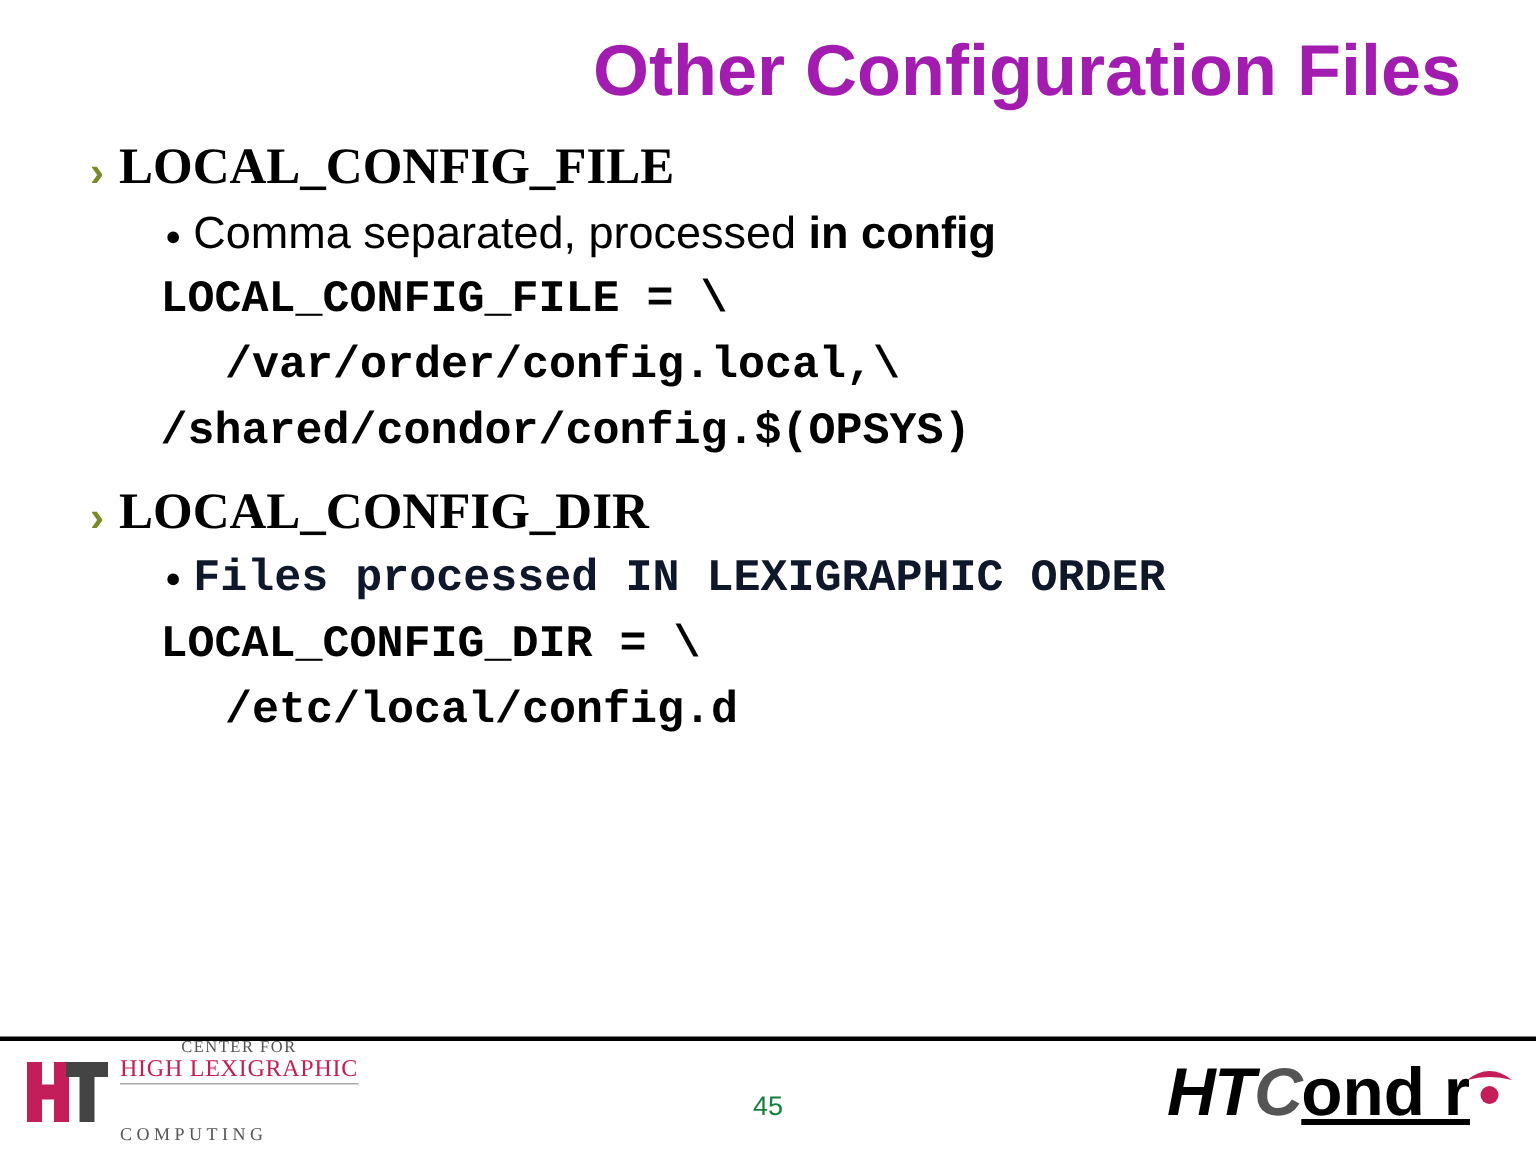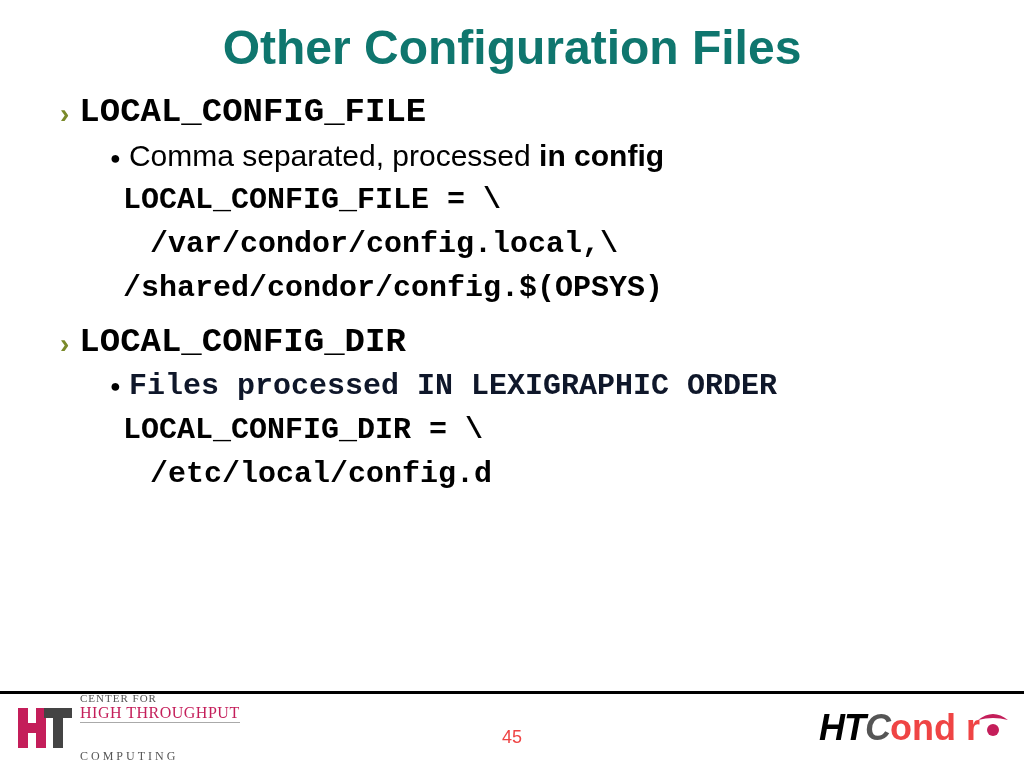--- a/index.html
+++ b/index.html
@@ -11,45 +11,45 @@
     position: relative;
     overflow: hidden;
   }
   .slide {
     width: 100%;
     height: 100%;
     padding: 20px 50px 0 50px;
     position: relative;
   }
   .title {
-    color: #0f766e;
+    color: #a21caf;
     font-size: 48px;
     font-weight: bold;
-    text-align: center;
+    text-align: right;
     margin-bottom: 18px;
   }
   .content {
     padding-left: 10px;
   }
   .bullet-1 {
     display: flex;
     align-items: baseline;
     margin-bottom: 8px;
   }
   .chevron {
     color: #7a8a2a;
     font-weight: bold;
     font-size: 28px;
     margin-right: 10px;
     line-height: 1;
     position: relative;
     top: 2px;
   }
   .b1-text {
-    font-family: Liberation Mono, monospace;
+    font-family: Liberation Serif, serif;
     font-weight: bold;
     font-size: 34px;
     color: #000;
   }
   .bullet-2 {
     display: flex;
     align-items: baseline;
     margin-left: 50px;
     margin-bottom: 10px;
   }
@@ -69,21 +69,21 @@
     font-family: "Courier New", Courier, monospace;
     font-weight: bold;
     font-size: 30px;
     color: #0f172a;
   }
   .code-line {
     font-family: "Courier New", Courier, monospace;
     font-weight: bold;
     font-size: 30px;
     color: #000;
-    margin-left: 63px;
+    margin-left: 47px;
     margin-bottom: 10px;
     white-space: pre;
   }
   .code-indent { margin-left: 90px; }
   .sep { margin-top: 18px; }
   .hr {
     position: absolute;
     left: 0;
     right: 0;
     bottom: 74px;
@@ -155,20 +155,21 @@
     left: 9px;
   }
   .chtc-text {
     line-height: 1.05;
   }
   .chtc-1 {
     font-size: 11px;
     letter-spacing: 1px;
     color: #555;
     font-family: Georgia, serif;
+    text-align: center;
   }
   .chtc-2 {
     font-size: 16px;
     color: #c41e5a;
     font-family: Georgia, serif;
     letter-spacing: 0.5px;
     border-bottom: 1px solid #aaa;
     padding-bottom: 1px;
   }
   .chtc-3 {
@@ -176,35 +177,35 @@
     letter-spacing: 3px;
     color: #555;
     font-family: Georgia, serif;
     margin-top: 27px;
   }
   .page-num {
     position: absolute;
     left: 50%;
     transform: translateX(-50%);
     bottom: 20px;
-    color: #ef4444;
+    color: #15803d;
     font-size: 18px;
     margin-top: 36px;
   }
   .htcondor-logo {
     display: flex;
     align-items: center;
     font-family: Arial, sans-serif;
     font-weight: 900;
-    font-size: 36px;
+    font-size: 45px;
     letter-spacing: -1px;
   }
   .htc-ht { color: #000; font-style: italic; }
   .htc-c  { color: #555; font-style: italic; }
-  .htc-ondor { color: #ef4444; font-weight: 700; font-style: normal; letter-spacing: 0; }
+  .htc-ondor { color: #000000; font-weight: 700; font-style: normal; letter-spacing: 0; text-decoration: underline; }
   .swoosh {
     position: relative;
     width: 30px;
     height: 36px;
     margin-left: -4px;
   }
   .swoosh svg { position: absolute; top: -4px; left: 0; }
 </style>
 </head>
 <body>
@@ -220,21 +221,21 @@
     </div>
 
     <div class="bullet-2">
       <span class="dot">●</span>
       <span class="b2-text">
         <span>Comma separated, processed </span><span class="bold">in config</span>
       </span>
     </div>
 
     <div class="code-line">LOCAL_CONFIG_FILE = \</div>
-    <div class="code-line code-indent">/var/condor/config.local,\</div>
+    <div class="code-line code-indent">/var/order/config.local,\</div>
     <div class="code-line">/shared/condor/config.$(OPSYS)</div>
 
     <div class="bullet-1 sep">
       <span class="chevron">›</span>
       <span class="b1-text">LOCAL_CONFIG_DIR</span>
     </div>
 
     <div class="bullet-2">
       <span class="dot">●</span>
       <span class="b2-mono">Files processed IN LEXIGRAPHIC ORDER</span>
@@ -250,21 +251,21 @@
   <div class="footer">
     <div class="chtc-logo">
       <div class="ht-mark">
         <div class="ht-h">
             <div class="ht-h-bar"></div>
           </div>
         <div class="ht-t"></div>
       </div>
       <div class="chtc-text">
         <div class="chtc-1">CENTER FOR</div>
-        <div class="chtc-2">HIGH THROUGHPUT</div>
+        <div class="chtc-2">HIGH LEXIGRAPHIC</div>
         <div class="chtc-3">COMPUTING</div>
       </div>
     </div>
 
     <div class="htcondor-logo">
       <span class="htc-ht">HT</span>
         <span class="htc-c">C</span>
         <span class="htc-ondor">ond   r</span>
       <span class="swoosh">
         <svg width="34" height="40" viewBox="0 0 34 40">

